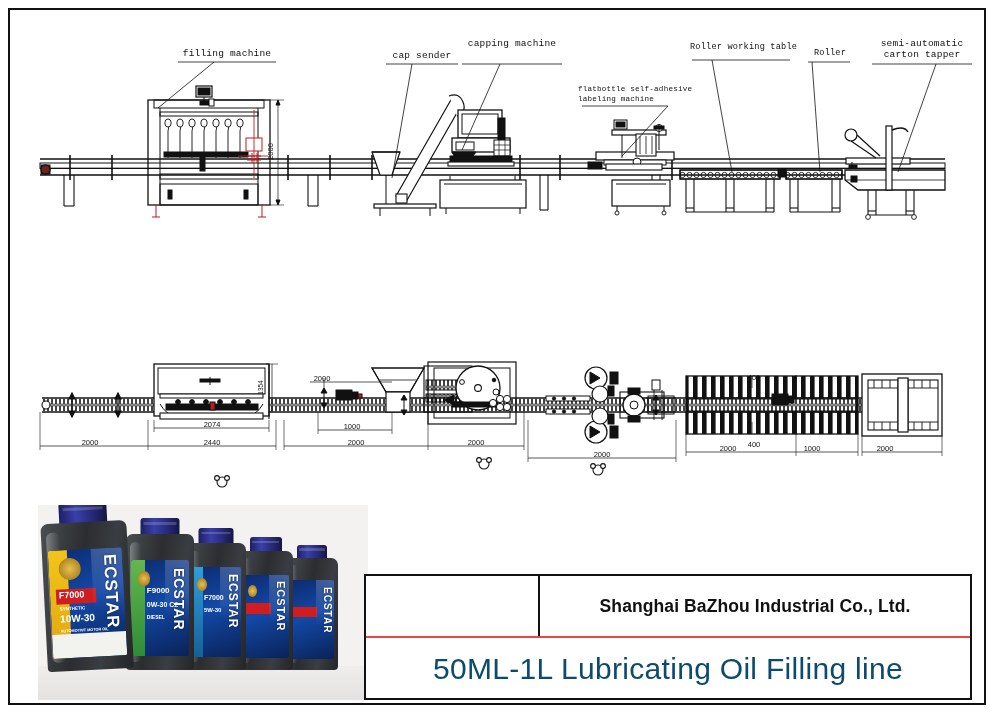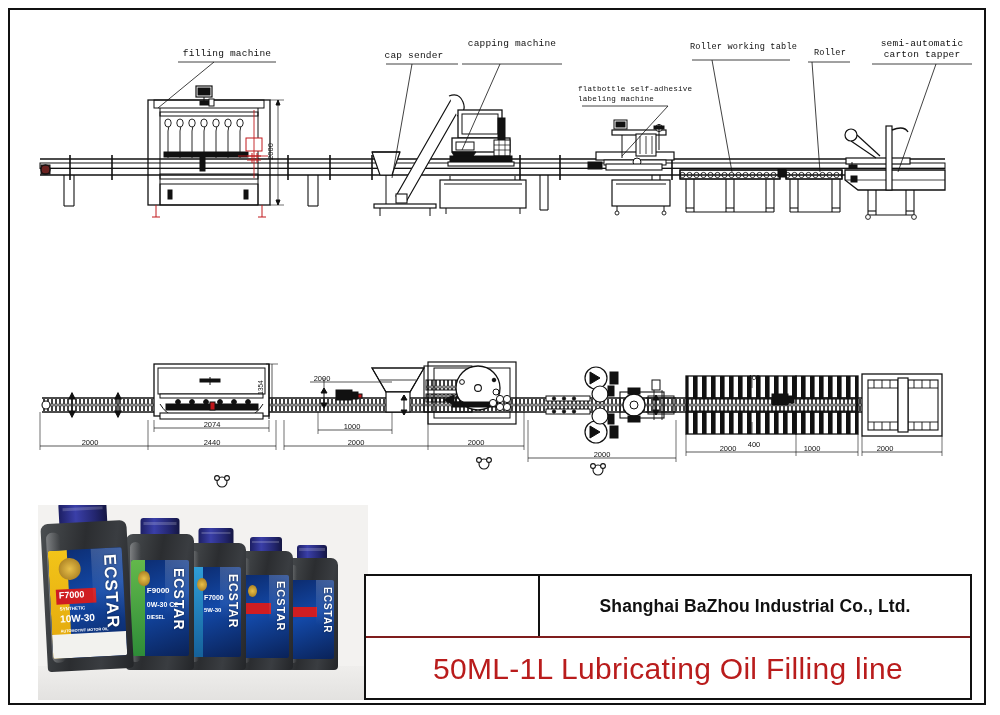--- a/index.html
+++ b/index.html
@@ -30,27 +30,27 @@
   .lwhite{position:absolute;left:0;bottom:0;width:100%;height:22%;background:#f2f2ee;}
   .lgreen{position:absolute;left:0;top:0;width:24%;height:100%;background:linear-gradient(180deg,#63b84b,#2e8c38);}
   .lred{position:absolute;left:6%;top:34%;width:56%;height:13%;background:#cf1d22;}
   .lemb{position:absolute;left:12%;top:12%;width:20%;height:15%;border-radius:50%;background:radial-gradient(circle,#e8c04a,#9a6f18);}
   .ltxt{position:absolute;color:#fff;font-family:"Liberation Sans",sans-serif;font-weight:700;line-height:1;}
   .lvert{position:absolute;right:3%;top:8%;color:#fff;font-family:"Liberation Sans",sans-serif;font-weight:700;
          writing-mode:vertical-rl;letter-spacing:1px;text-shadow:0 0 2px rgba(0,0,0,.6);}
 
   
   #titleblock{position:absolute;left:364px;top:574px;width:608px;height:126px;border:2px solid #111;box-sizing:border-box;background:#fff;}
-  #tbtop{position:absolute;left:0;top:0;width:100%;height:62px;border-bottom:2px solid #7f1d1d;box-sizing:border-box;display:flex;}
+  #tbtop{position:absolute;left:0;top:0;width:100%;height:62px;border-bottom:2px solid #ef4444;box-sizing:border-box;display:flex;}
   #logocell{width:174px;height:100%;border-right:2px solid #111;box-sizing:border-box;display:flex;align-items:center;justify-content:center;}
   #namecell{flex:1;display:flex;flex-direction:column;align-items:center;justify-content:center;}
   #coname{font-family:"Liberation Sans",sans-serif;font-weight:700;font-size:17.5px;color:#111;letter-spacing:.1px;}
   #tagline{font-family:"Liberation Sans",sans-serif;font-weight:700;font-size:12.2px;color:#1b3fa0;margin-top:3px;letter-spacing:0;}
   #tbbot{position:absolute;left:0;top:62px;width:100%;height:62px;display:flex;align-items:center;justify-content:center;}
-  #prodtitle{font-family:"Liberation Sans",sans-serif;font-size:30px;color:#b91c1c;letter-spacing:.3px;}
+  #prodtitle{font-family:"Liberation Sans",sans-serif;font-size:30px;color:#0c4a6e;letter-spacing:.3px;}
 </style>
 </head>
 <body>
 
 <div id="sheet">
   <div class="frame"></div>
 
   <svg viewBox="0 0 1000 715">
     <defs>
       <g id="leg">
@@ -544,21 +544,21 @@
         <line x1="808" y1="62" x2="850" y2="62"></line>
         <line x1="812" y1="62" x2="820" y2="172"></line>
 
         <line x1="872" y1="64" x2="972" y2="64"></line>
         <line x1="936" y1="64" x2="898" y2="172"></line>
       </g>
     </g>
   </svg>
 
   <div class="lbl" style="left:178px;top:48px;width:98px;text-align:center;">filling machine</div>
-  <div class="lbl" style="left:378px;top:50px;width:72px;">cap sender</div>
+  <div class="lbl" style="left:386px;top:50px;width:72px;">cap sender</div>
   <div class="lbl" style="left:462px;top:38px;width:100px;">capping machine</div>
   <div class="lbl two" style="left:578px;top:85px;width:96px;font-size:7.6px;line-height:9.5px;text-align:left;">
     <span>flatbottle self-adhesive</span><br>
     <span>labeling machine</span>
   </div>
   <div class="lbl" style="left:690px;top:42px;width:102px;font-size:8.6px;">Roller working table</div>
   <div class="lbl" style="left:808px;top:48px;width:44px;font-size:8.6px;font-family:Liberation Mono, monospace;">Roller</div>
   <div class="lbl two" style="left:872px;top:38px;width:100px;">
     <span>semi-automatic</span><br>
     <span>carton tapper</span>

